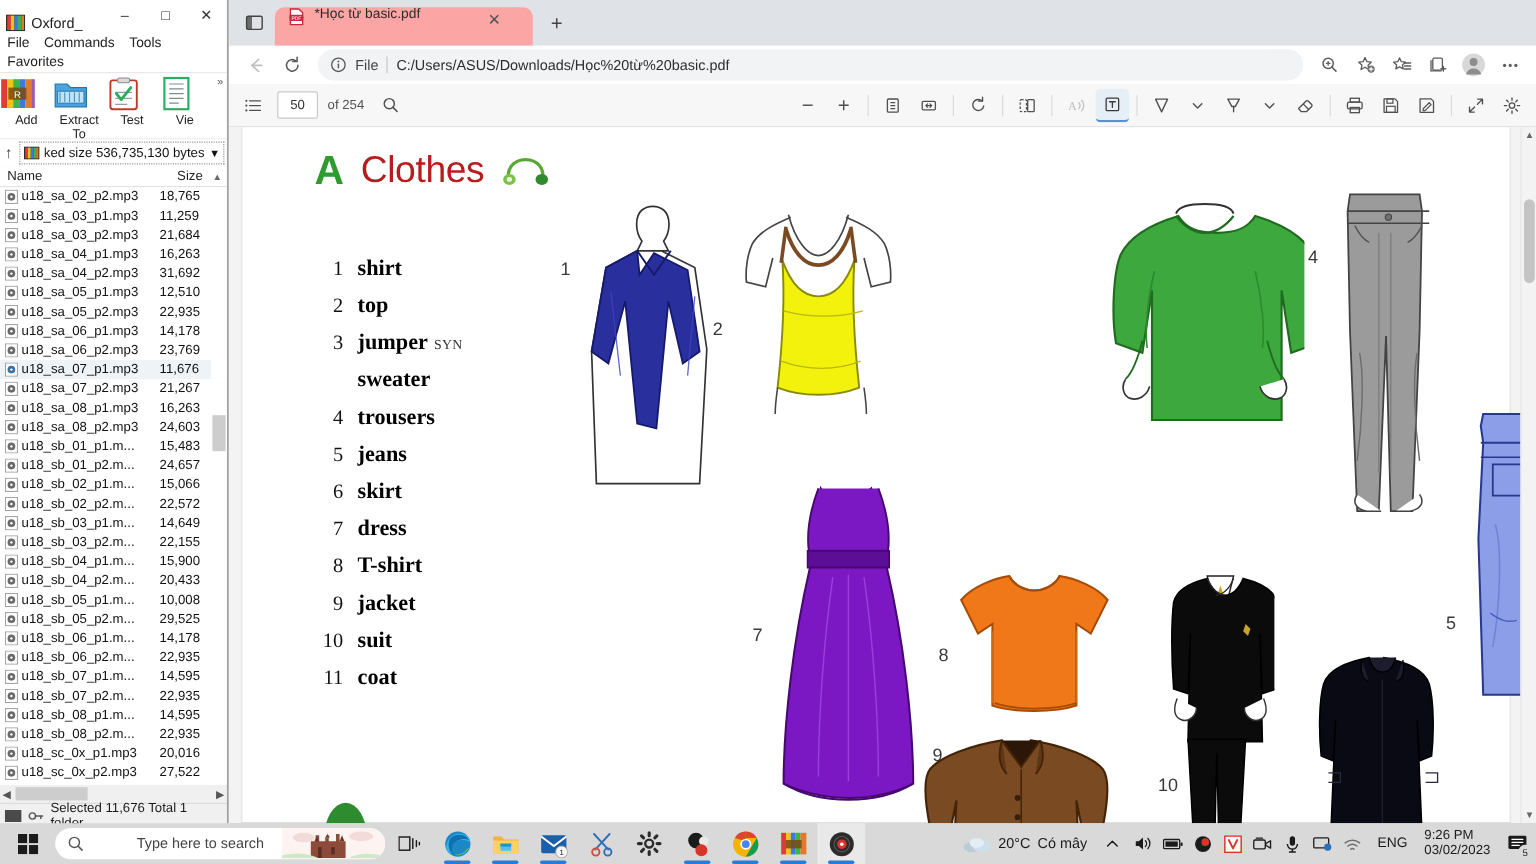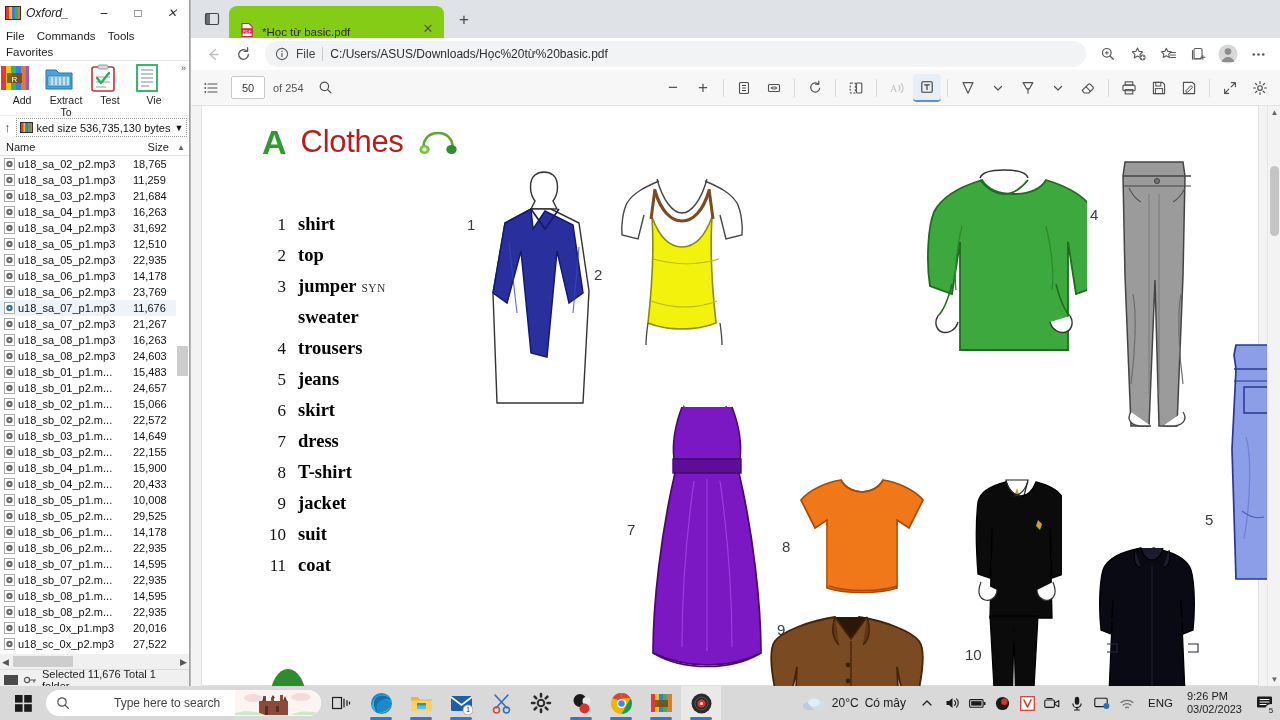--- a/index.html
+++ b/index.html
@@ -19,22 +19,22 @@
   }
   .edge-tabstrip {
     height:38px; background:#dfe3e8; display:flex; align-items:flex-end;
     padding-left:4px; position:relative;
   }
   .tabs-side-btn {
     width:34px; height:30px; display:flex; align-items:center; justify-content:center;
     margin-bottom:4px; cursor:pointer;
   }
   .tab {
-    height:32px; min-width:215px; background:#84cc16; border-radius:8px 8px 0 0;
-    display:flex; align-items:flex-end; padding:0 6px 0 10px; gap:7px;
+    height:32px; min-width:215px; background:#fca5a5; border-radius:8px 8px 0 0;
+    display:flex; align-items:flex-start; padding:0 22px 0 10px; gap:7px;
     font-size:11.5px; color:#2b2b2b; cursor:pointer;
   }
   .tab-fav { width:16px; height:16px; flex:0 0 16px; position:relative; }
   .tab-title { flex:1; white-space:nowrap; overflow:hidden; text-overflow:ellipsis; }
   .tab-close { width:20px; height:20px; display:flex; align-items:center; justify-content:center;
                border-radius:3px; cursor:pointer; font-size:13px; color:#555; }
   .newtab { width:28px; height:28px; margin:0 0 4px 6px; display:flex; align-items:center;
             justify-content:center; font-size:17px; color:#444; cursor:pointer; border-radius:4px;}
 
   .edge-navbar {
@@ -103,21 +103,21 @@
 
   .next-sec-arc { position:absolute; left:68px; bottom:-14px; width:36px; height:30px;
                   border-radius:50% 50% 0 0 / 100% 100% 0 0; background:#2e8b2e; }
 
   
   #winrar {
     position:absolute; left:0; top:0; width:190px; height:690px;
     background:#f0f0f0; border:1px solid #a0a0a0; border-top:none; border-left:none;
     display:flex; flex-direction:column;
   }
-  .wr-title { height:26px; display:flex; align-items:center; background:#fff;font-style:italic; }
+  .wr-title { height:26px; display:flex; align-items:flex-end; background:#fff; }
   .wr-ico { width:16px;height:14px;margin:0 5px 0 5px; position:relative;}
   .wr-name { flex:1; font-size:12px; color:#202020; white-space:nowrap; overflow:hidden;}
   .wr-btn { width:34px;height:26px;display:flex;align-items:center;justify-content:center;
             font-size:12px;color:#333;cursor:pointer;}
   .wr-menu { height:34px; background:#fff; font-size:11.5px; color:#222; padding:2px 6px;}
   .wr-menu span { margin-right:9px; cursor:pointer; display:inline-block; line-height:16px;}
   .wr-tools { height:55px; background:#fff; display:flex; align-items:flex-start;
               position:relative; border-top:1px solid #e8e8e8;}
   .wr-tool { width:44px; text-align:center; cursor:pointer; padding-top:2px;}
   .wr-tool .lbl { font-size:10.5px; color:#222; display:block; margin-top:1px;}

